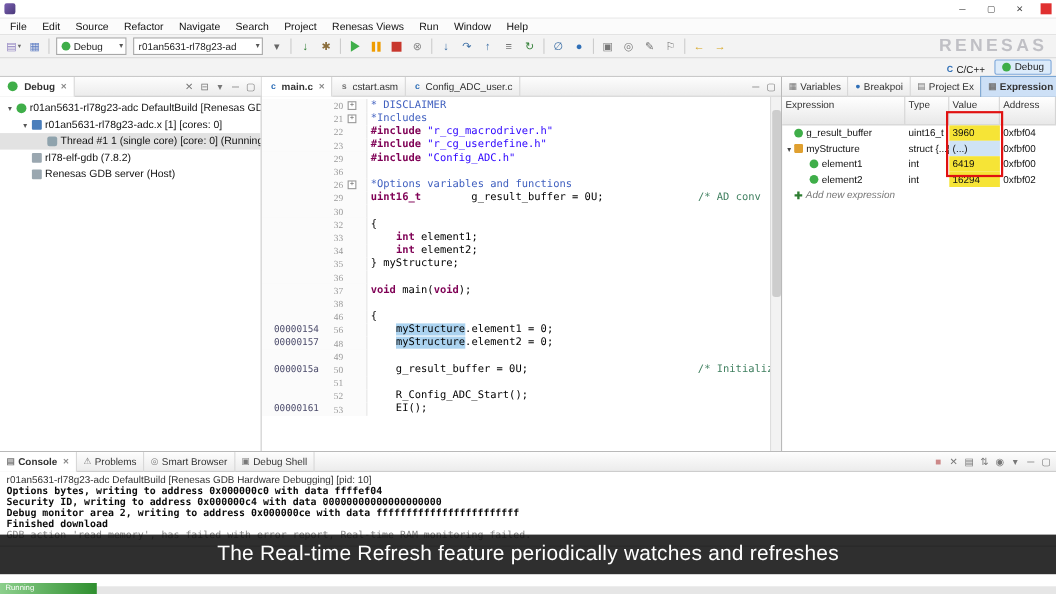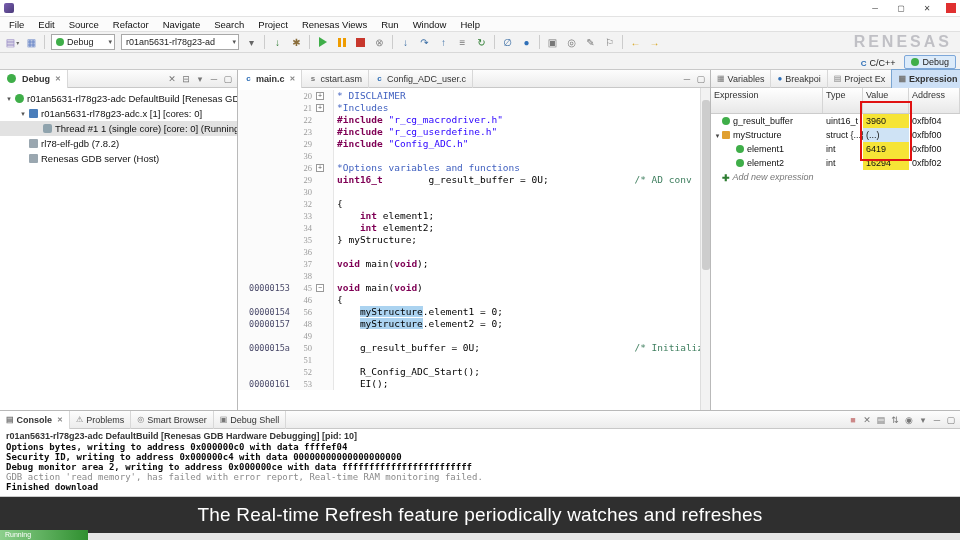--- a/index.html
+++ b/index.html
@@ -97,26 +97,26 @@
   .earrow{display:inline-block;width:9px;font-size:7px;color:#444;text-align:center}
   .eico{width:8px;height:8px;border-radius:50%;display:inline-block;margin:0 3px 0 0;vertical-align:-1px}
   .e-var{background:#3fae49}
   .e-struct{background:#e0a030;border-radius:1px}
   .e-add{background:none;color:#2e7d32;font-weight:bold;width:auto;font-size:9px;line-height:9px}
   .addrow .elabel{color:#777;font-style:italic}
   .redbox{position:absolute;left:149px;top:13px;width:52px;height:60px;border:2px solid #e01111;z-index:3;pointer-events:none}
 
   
   .console{height:86px;background:#fff;border-bottom:1px solid #ccc}
-  .con-title{font-size:9px;font-weight:bold;color:#333;padding:2px 0 1px 6px;white-space:nowrap;overflow:hidden}
+  .con-title{font-size:9px;font-weight:normal;color:#333;padding:2px 0 1px 6px;white-space:nowrap;overflow:hidden}
   .con-line{font-family:"DejaVu Sans Mono",monospace;font-size:9px;font-weight:bold;line-height:10px;padding-left:6px;white-space:pre;color:#0a0a0a;overflow:hidden}
   .con-line.muted{color:#8a8a8a;font-weight:normal}
 
   
-  .caption{position:absolute;left:0;right:0;top:497px;height:36px;background:rgba(10,10,10,0.85);display:flex;align-items:center;justify-content:center;z-index:4}
+  .caption{position:absolute;left:0;right:0;top:486px;height:36px;background:rgba(10,10,10,0.85);display:flex;align-items:center;justify-content:center;z-index:4}
   .caption-text{color:#fff;font-size:19px;letter-spacing:0.2px}
   .statusbar{position:absolute;left:0;right:0;bottom:0;height:7px;background:#e6e6e6;z-index:3}
   .running-chip{position:absolute;left:0;bottom:0;width:88px;height:10px;background:linear-gradient(90deg,#8ccf8c,#2f8f2f);color:#fff;font-size:7px;line-height:10px;padding-left:5px;z-index:5}
 </style>
 </head>
 <body>
 
 <div class="screen">
 
   <div class="titlebar">
@@ -398,30 +398,20 @@
             <div class="code-line">
               <span class="gutter">
                 <span class="addr"></span>
                 <span class="lnum">38</span>
                 <span class="fold"></span>
               </span>
               <span class="codetxt"></span>
             </div>
             <div class="code-line">
               <span class="gutter">
-                <span class="addr">00000153</span>
-                <span class="lnum">45</span>
-                <span class="fold">
-                  <span class="foldbox">−</span>
-                </span>
-              </span>
-              <span class="codetxt"><span class="kw">void</span><span class="pl"> main(</span><span class="kw">void</span><span class="pl">)</span></span>
-            </div>
-            <div class="code-line">
-              <span class="gutter">
                 <span class="addr"></span>
                 <span class="lnum">46</span>
                 <span class="fold"></span>
               </span>
               <span class="codetxt"><span class="pl">{</span></span>
             </div>
             <div class="code-line">
               <span class="gutter">
                 <span class="addr">00000154</span>
                 <span class="lnum">56</span>
@@ -579,22 +569,22 @@
           <span class="pi">▾</span>
           <span class="pi">─</span>
           <span class="pi">▢</span>
         </div>
     </div>
     <div class="con-title">r01an5631-rl78g23-adc DefaultBuild [Renesas GDB Hardware Debugging] [pid: 10]</div>
     <div id="con-lines">
         <div class="con-line">Options bytes, writing to address 0x000000c0 with data ffffef04</div>
         <div class="con-line">Security ID, writing to address 0x000000c4 with data 00000000000000000000</div>
         <div class="con-line">Debug monitor area 2, writing to address 0x000000ce with data ffffffffffffffffffffffff</div>
+        <div class="con-line">Finished download</div>
         <div class="con-line muted">GDB action 'read memory', has failed with error report, Real-time RAM monitoring failed.</div>
-        <div class="con-line">Finished download</div>
       </div>
   </div>
 
   <div class="caption">
     <span class="caption-text">The Real-time Refresh feature periodically watches and refreshes</span>
   </div>
 
   <div class="statusbar"></div>
   <span class="running-chip">Running</span>
 

